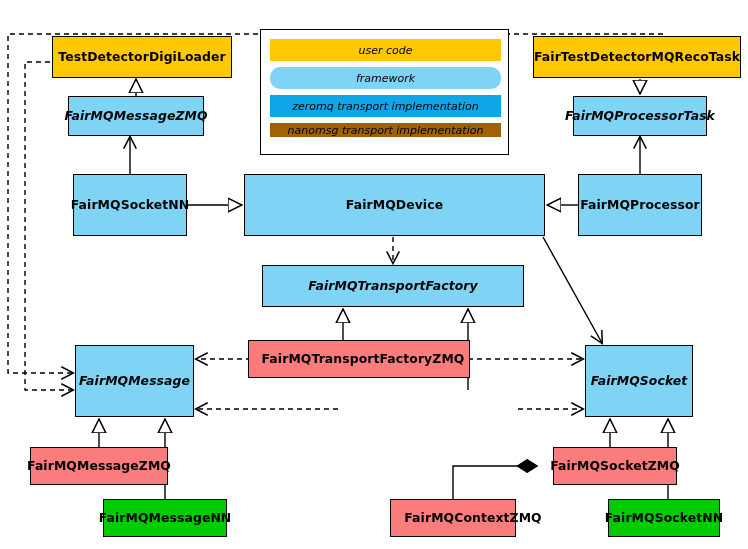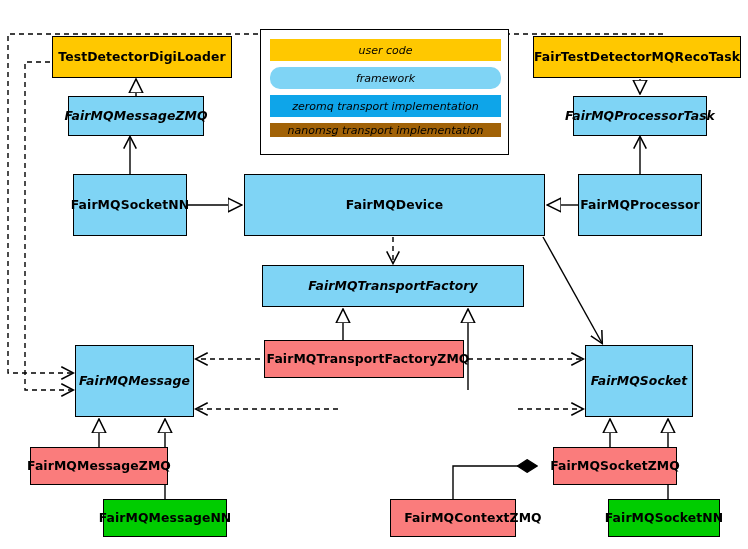--- a/index.html
+++ b/index.html
@@ -154,21 +154,21 @@
   </div>
 
   <div class="uml-box" style="left:533px; top:36px; width:208px; height:42px; background:#FFC800;text-align:center;">
     <span>FairTestDetectorMQRecoTask</span>
   </div>
 
   <div class="uml-box abstract" style="left:262px; top:265px; width:262px; height:42px; background:#7FD4F5;">
     <span>FairMQTransportFactory</span>
   </div>
 
-  <div class="uml-box" style="left:264px; top:340px; width:200px; height:38px; background:#FA7C7C;padding-left:8px;">
+  <div class="uml-box" style="left:248px; top:340px; width:222px; height:38px; background:#FA7C7C;padding-left:8px;">
     <span>FairMQTransportFactoryZMQ</span>
   </div>
 
 
   <div class="uml-box" style="left:30px; top:447px; width:138px; height:38px; background:#FA7C7C;">
     <span>FairMQMessageZMQ</span>
   </div>
 
   <div class="uml-box abstract" style="left:75px; top:345px; width:119px; height:72px; background:#7FD4F5;">
     <span>FairMQMessage</span>

